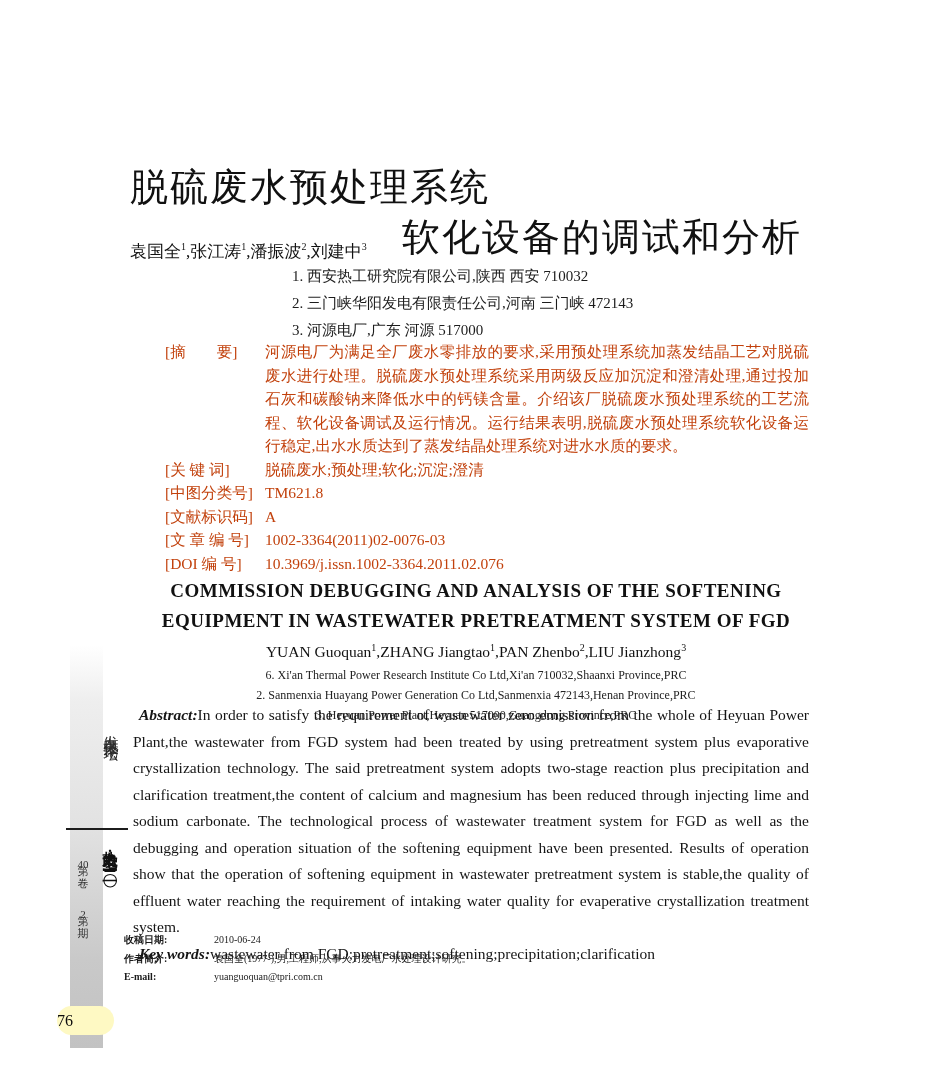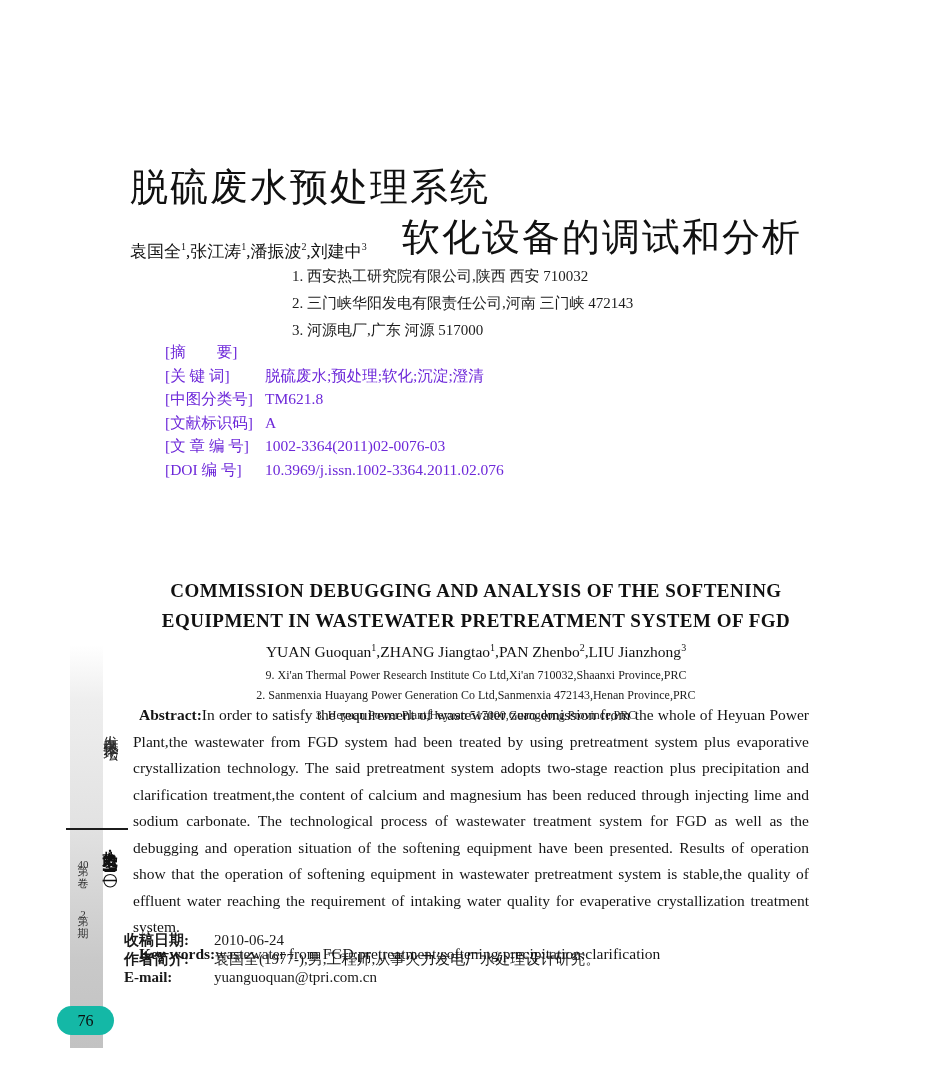--- a/index.html
+++ b/index.html
@@ -38,65 +38,65 @@
     position:absolute; left:75px; top:857px;
     font-size:11px; color:#333; letter-spacing:1px;
   }
   .side-issue {
     position:absolute; left:75px; top:907px;
     font-size:11px; color:#333; letter-spacing:1px;
   }
   .tcy { text-combine-upright:all; }
   .page-badge {
     position:absolute; left:57px; top:1006px; width:57px; height:29px;
-    background:#14b8a6; border-radius:15px;
-    display:flex; align-items:center; justify-content:center;
+    background:#fef9c3; border-radius:15px;
+    display:flex; align-items:center; justify-content:flex-start;
     font-size:16px; color:#0d0d0d;
   }
 
   
   .title-cn { position:absolute; left:130px; top:114px; width:700px;margin-top:48px; }
   .title-line1 { font-size:38px; line-height:50px; letter-spacing:2px; color:#111; }
   .title-line2 { font-size:38px; line-height:50px; letter-spacing:2px; color:#111; margin-left:272px; }
   .authors-cn {
     position:absolute; left:130px; top:240px; width:680px;
     font-size:17px; color:#111;
   }
   .authors-cn sup, .authors-en sup { font-size:10px; }
   .affils-cn {
     position:absolute; left:292px; top:263px;
     font-size:15px; line-height:27px; color:#1c1c1c;
   }
 
   
   .meta {
     position:absolute; left:165px; top:340px; width:644px;
-    font-size:15.5px; line-height:23.5px; color:#6d28d9;
+    font-size:15.5px; line-height:23.5px; color:#c2410c;
   }
   .meta-row { display:flex; align-items:flex-start; }
   .meta-label { flex:none; width:100px; white-space:nowrap; }
   .meta-value { flex:1; }
   .meta-abstract { text-align:justify; }
 
   
   .en-head { position:absolute; left:136px; top:576px; width:680px; text-align:center; }
   .en-title { font-size:19px; font-weight:bold; line-height:30px; letter-spacing:0.5px; color:#111; }
   .en-authors { margin-top:6px; font-size:15.5px; color:#111; }
   .en-affils { margin-top:4px; font-size:12px; line-height:20px; color:#222; }
   .en-abstract-block {
     position:absolute; left:133px; top:702px; width:676px;
     font-size:15.5px; line-height:26.5px; color:#151515;
   }
   .en-abstract, .en-keywords { text-align:justify; text-indent:6px; }
-  .b { font-weight:bold; }
+  .b { font-weight:bold;font-style:italic; }
 
   
   .foot {
     position:absolute; left:124px; top:931px;
-    font-size:15px; line-height:18.5px; color:#1a1a1a;
+    font-size:10px; line-height:18.5px; color:#1a1a1a;
   }
   .foot-row { display:flex; }
   .foot-label { flex:none; width:78px; font-weight:bold; white-space:nowrap; }
   .foot-value { margin-left:12px; }
 </style>
 </head>
 <body>
 
 <div class="page">
 
@@ -119,20 +119,21 @@
 
   <div class="affils-cn">
     <div>1. 西安热工研究院有限公司,陕西 西安  710032</div>
     <div>2. 三门峡华阳发电有限责任公司,河南 三门峡  472143</div>
     <div>3. 河源电厂,广东 河源  517000</div>
   </div>
 
   <div class="meta">
     <div class="meta-row">
       <div class="meta-label">[摘　　要]</div>
+      <div class="meta-value meta-abstract">河源电厂为满足全厂废水零排放的要求,采用预处理系统加蒸发结晶工艺对脱硫废水进行处理。脱硫废水预处理系统采用两级反应加沉淀和澄清处理,通过投加石灰和碳酸钠来降低水中的钙镁含量。介绍该厂脱硫废水预处理系统的工艺流程、软化设备调试及运行情况。运行结果表明,脱硫废水预处理系统软化设备运行稳定,出水水质达到了蒸发结晶处理系统对进水水质的要求。</div>
     </div>
     <div class="meta-row">
       <div class="meta-label">[关 键 词]</div>
       <div class="meta-value">脱硫废水;预处理;软化;沉淀;澄清</div>
     </div>
     <div class="meta-row">
       <div class="meta-label">[中图分类号]</div>
       <div class="meta-value">TM621.8</div>
     </div>
     <div class="meta-row">
@@ -147,21 +148,21 @@
       <div class="meta-label">[DOI 编 号]</div>
       <div class="meta-value">10.3969/j.issn.1002-3364.2011.02.076</div>
     </div>
   </div>
 
   <div class="en-head">
     <div class="en-title">COMMISSION DEBUGGING AND ANALYSIS OF THE SOFTENING</div>
     <div class="en-title">EQUIPMENT IN WASTEWATER PRETREATMENT SYSTEM OF FGD</div>
     <div class="en-authors authors-en"><span>YUAN Guoquan</span><sup>1</sup><span>,</span><span>ZHANG Jiangtao</span><sup>1</sup><span>,</span><span>PAN Zhenbo</span><sup>2</sup><span>,</span><span>LIU Jianzhong</span><sup>3</sup></div>
     <div class="en-affils">
-      <div>9. Xi'an Thermal Power Research Institute Co Ltd,Xi'an 710032,Shaanxi Province,PRC</div>
+      <div>6. Xi'an Thermal Power Research Institute Co Ltd,Xi'an 710032,Shaanxi Province,PRC</div>
       <div>2. Sanmenxia Huayang Power Generation Co Ltd,Sanmenxia 472143,Henan Province,PRC</div>
       <div>3. Heyuan Power Plant,Heyuan 517000,Guangdong Province,PRC</div>
     </div>
   </div>
 
   <div class="en-abstract-block">
     <p class="en-abstract"><span class="b">Abstract:</span><span>In order to satisfy the requirement of wastewater zero emission from the whole of Heyuan Power Plant,the wastewater from FGD system had been treated by using pretreatment system plus evaporative crystallization technology. The said pretreatment system adopts two-stage reaction plus precipitation and clarification treatment,the content of calcium and magnesium has been reduced through injecting lime and sodium carbonate. The technological process of wastewater treatment system for FGD as well as the debugging and operation situation of the softening equipment have been presented. Results of operation show that the operation of softening equipment in wastewater pretreatment system is stable,the quality of effluent water reaching the requirement of intaking water quality for evaperative crystallization treatment system.</span></p>
     <p class="en-keywords"><span class="b">Key words:</span><span>wastewater from FGD;pretreatment;softening;precipitation;clarification</span></p>
   </div>
 

